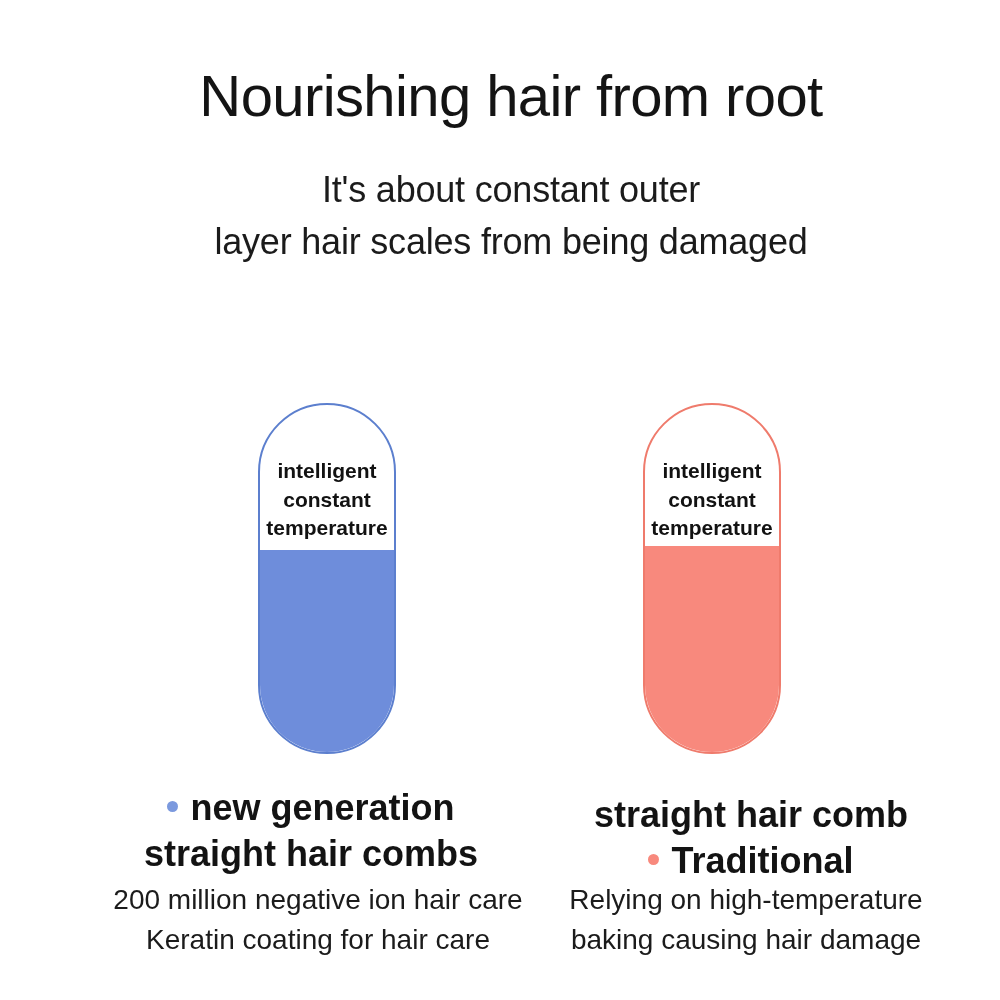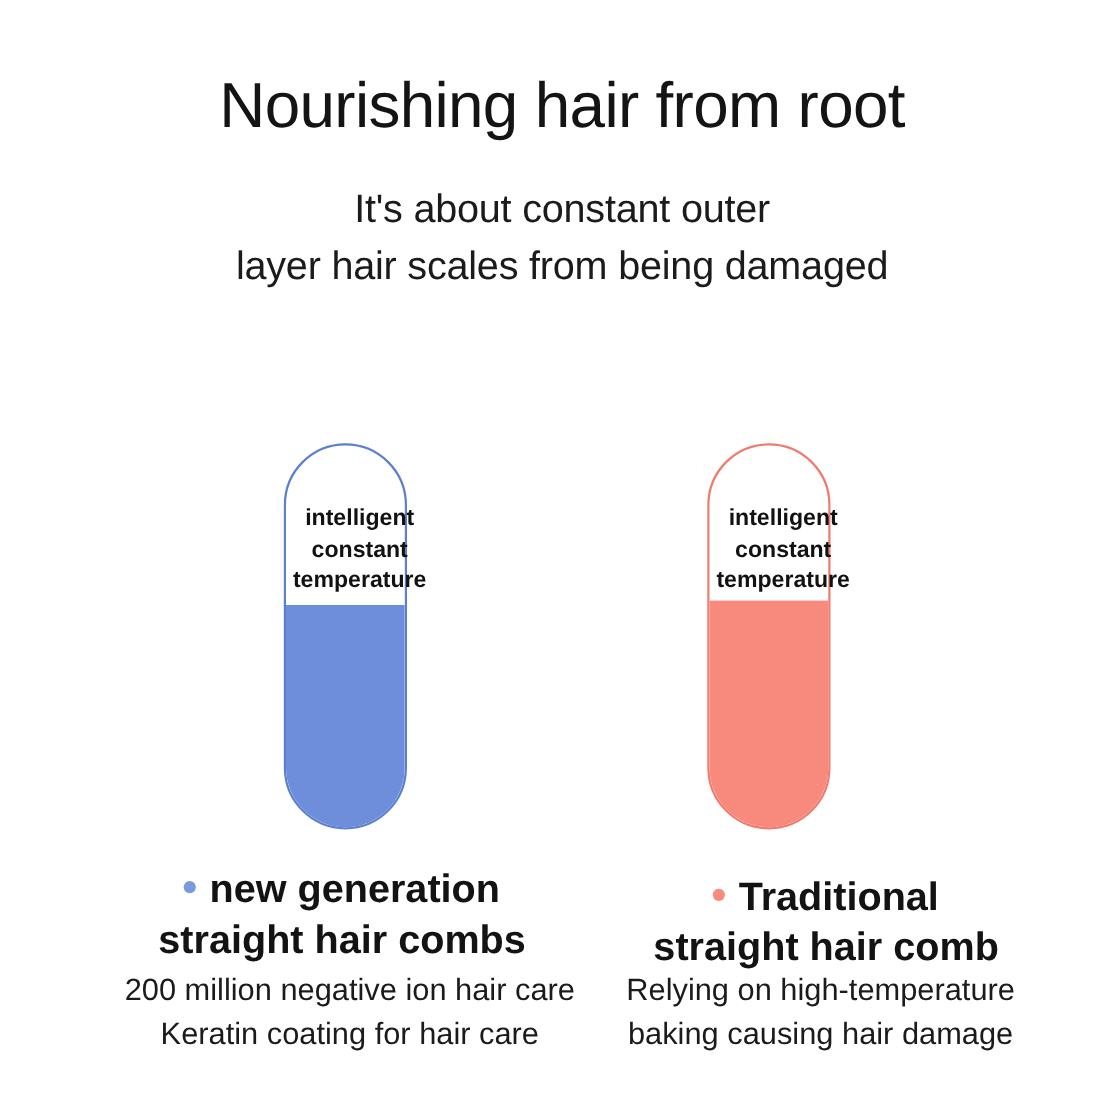--- a/index.html
+++ b/index.html
@@ -47,21 +47,21 @@
     line-height: 1.45;
     letter-spacing: -0.2px;
     color: #1b1b1b;
   }
   .subhead .sub-line { display: block; white-space: nowrap; }
 
   
   .capsule {
     position: absolute;
     top: 403px;
-    width: 112px;
+    width: 138px;
     height: 351px;
     border-radius: 69px;
     background: #ffffff;
     overflow: visible;
   }
   .capsule.blue  { left: 247px; border: 2px solid #5c7fce; }
   .capsule.pink  { left: 632px; border: 2px solid #ef7b6c; }
 
   
   .capsule-clip {
@@ -170,22 +170,22 @@
       <span class="cap-line">temperature</span>
     </div>
   </div>
 
   <div class="legend left">
     <span class="legend-line"><span class="legend-dot blue"></span><span>new generation</span></span>
     <span class="legend-line">straight hair combs</span>
   </div>
 
   <div class="legend right">
+    <span class="legend-line">straight hair comb</span>
     <span class="legend-line"><span class="legend-dot pink"></span><span>Traditional</span></span>
-    <span class="legend-line">straight hair comb</span>
   </div>
 
   <div class="desc left">
     <span class="desc-line">200 million negative ion hair care</span>
     <span class="desc-line">Keratin coating for hair care</span>
   </div>
 
   <div class="desc right">
     <span class="desc-line">Relying on high-temperature</span>
     <span class="desc-line">baking causing hair damage</span>

